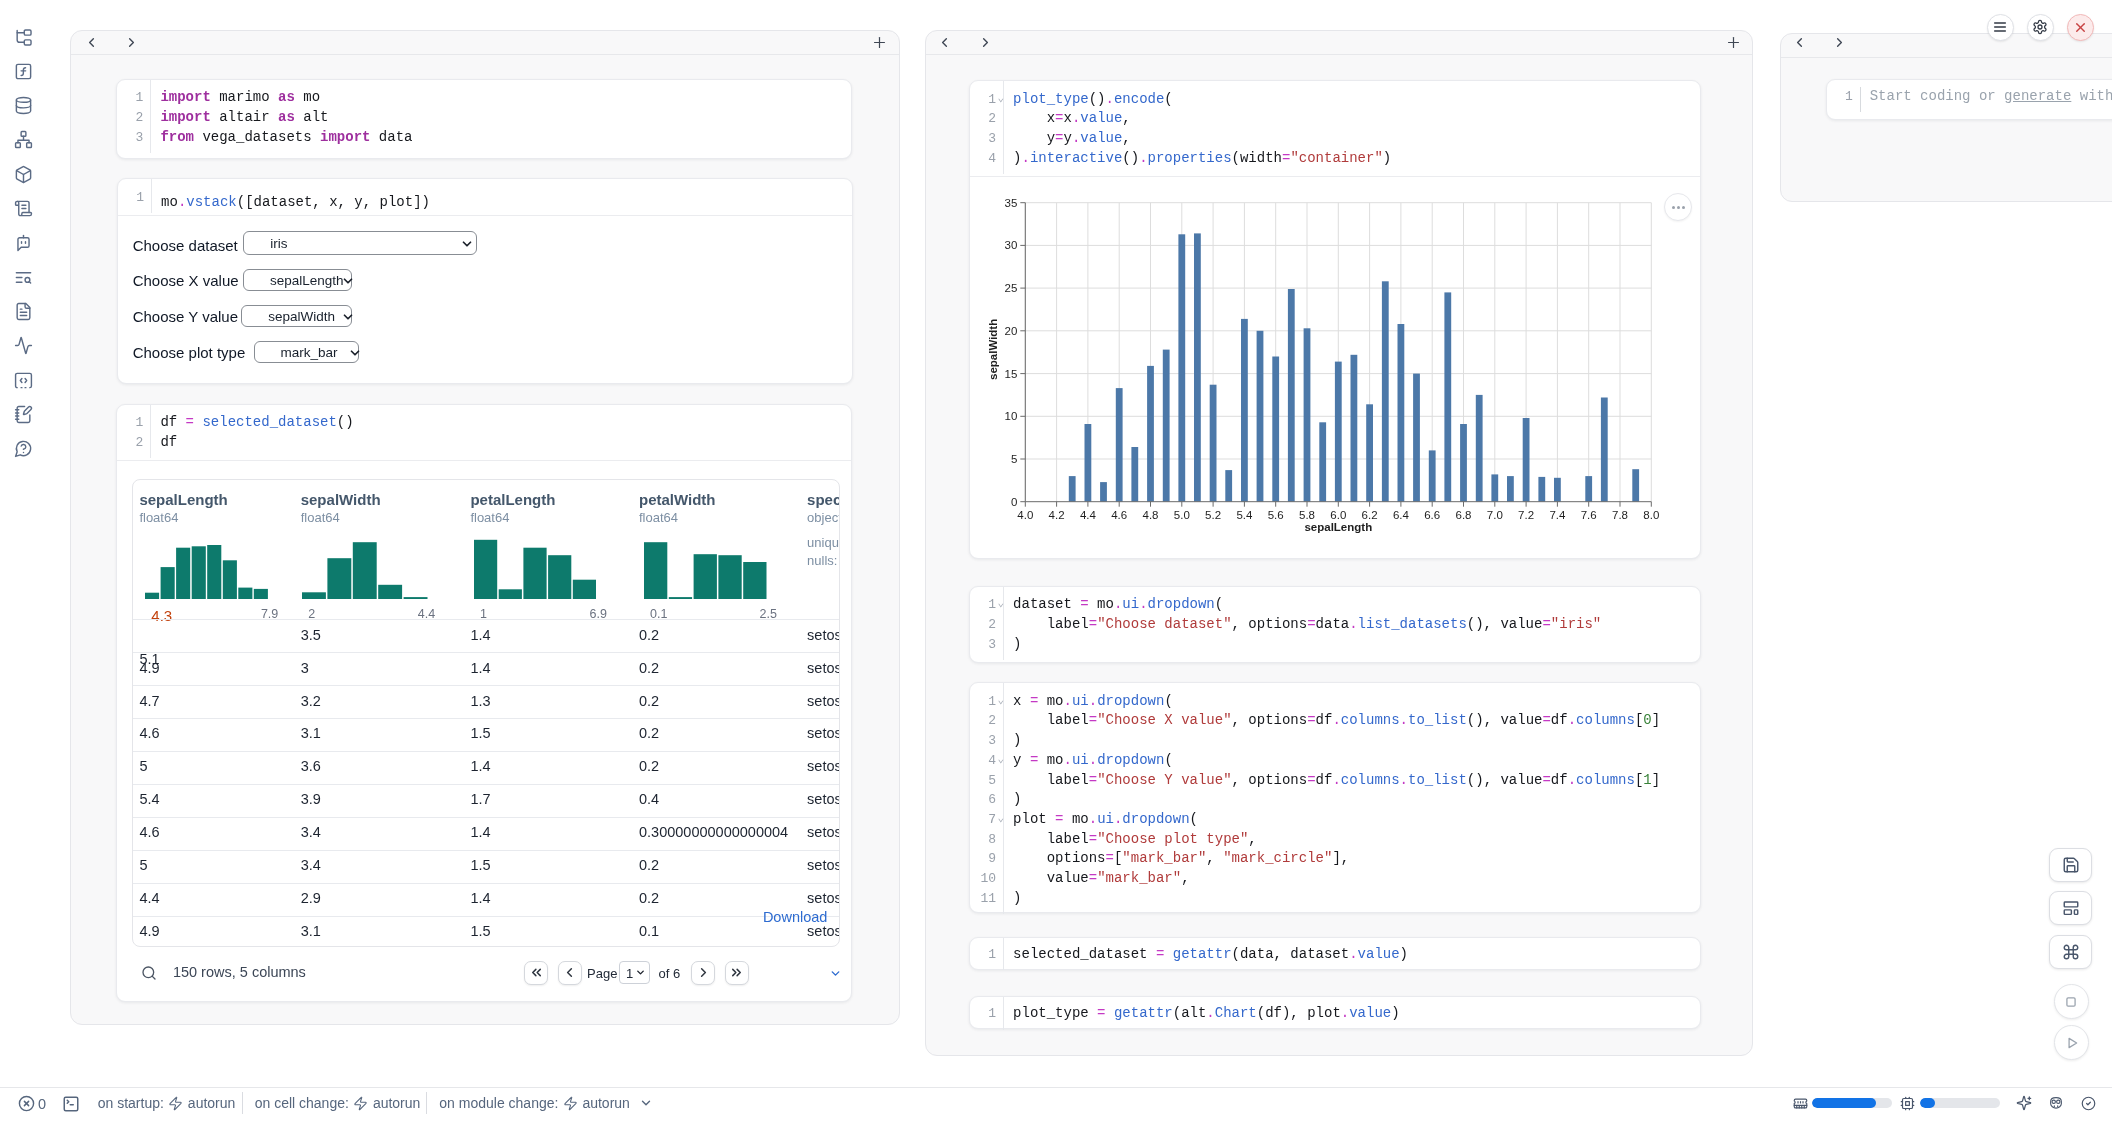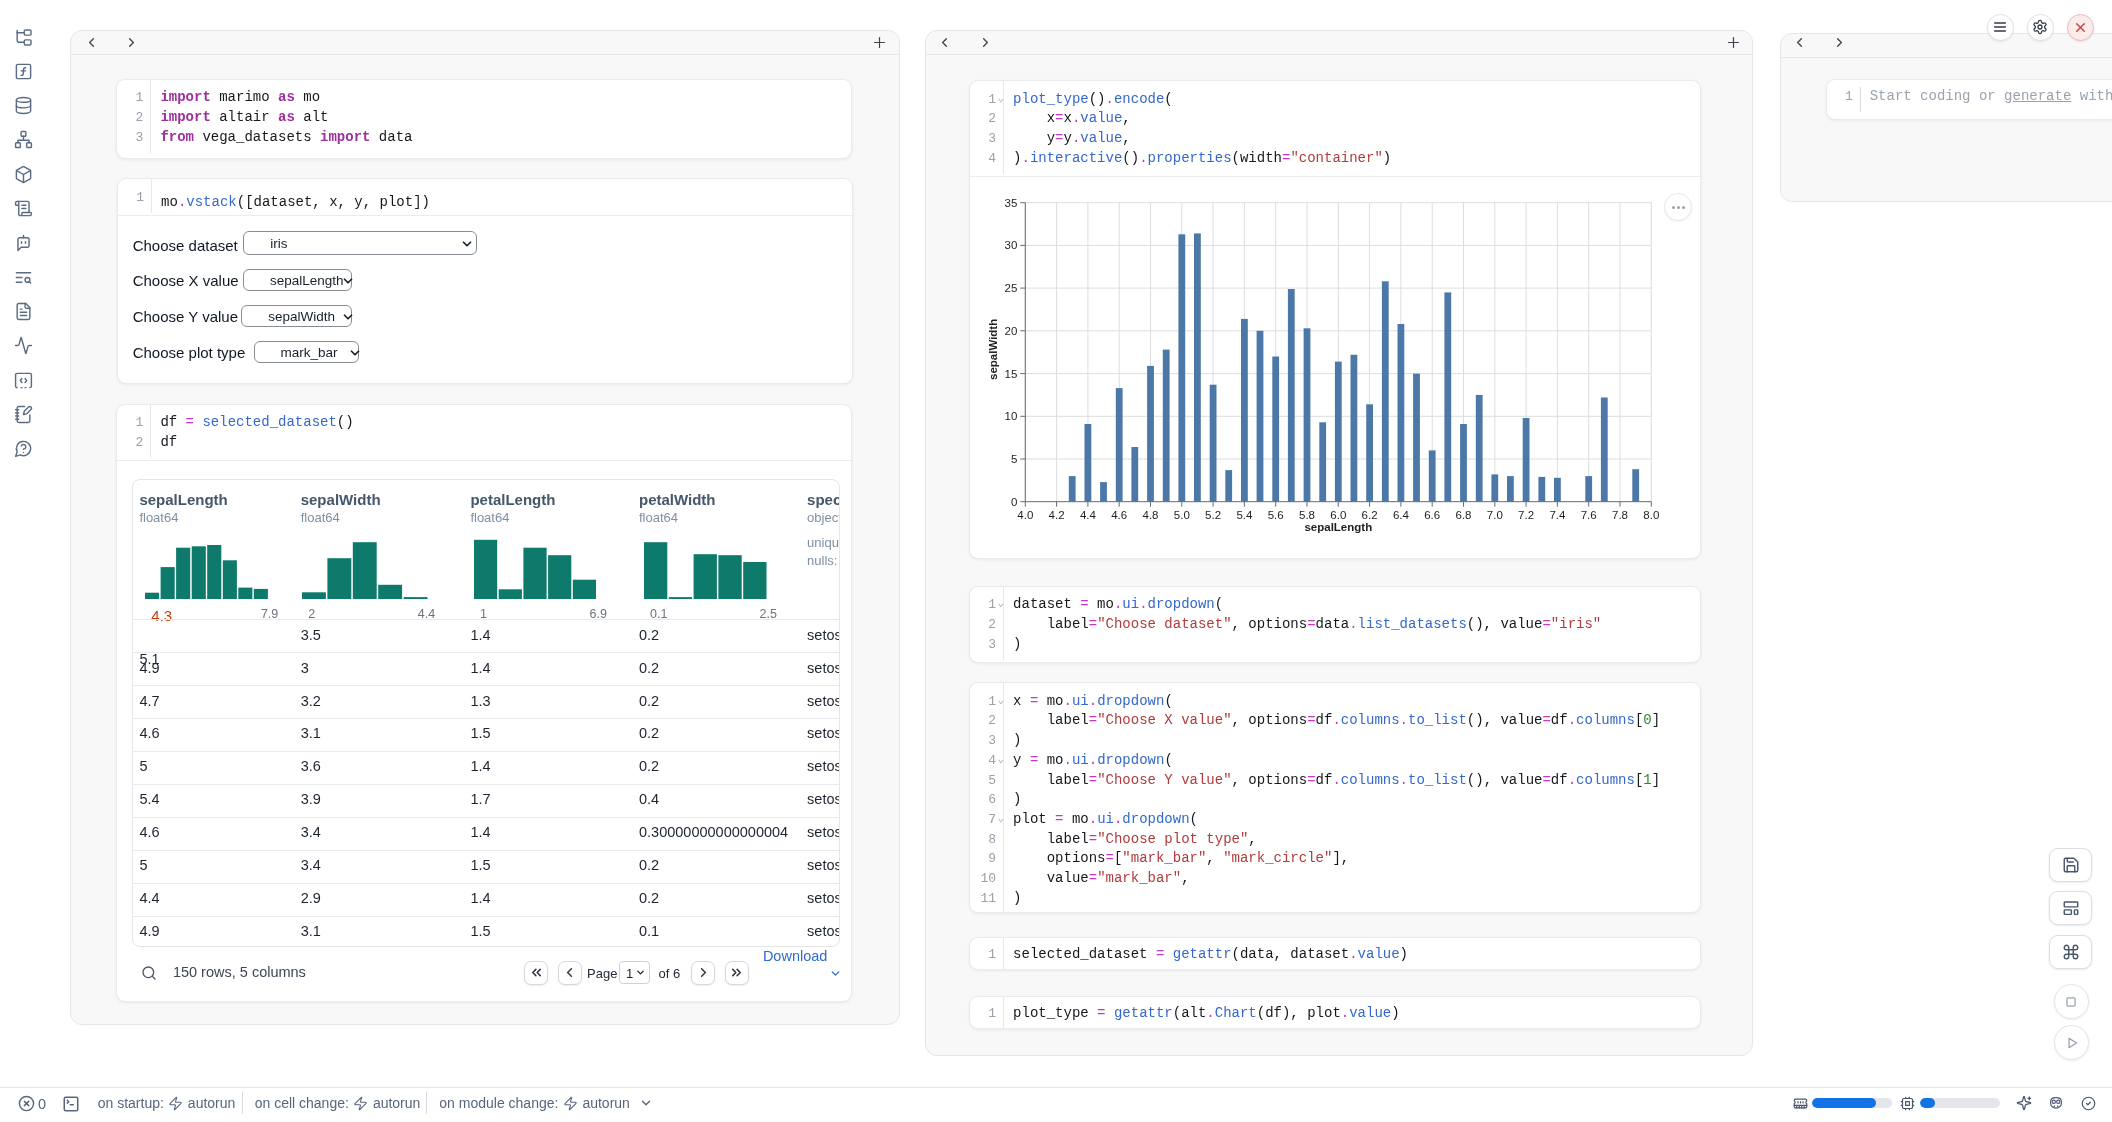--- a/index.html
+++ b/index.html
@@ -335,21 +335,21 @@
     <div class="abs" style="left:658.5px;top:965.6px;font-size:13px;color:#232b38;">of 6</div>
     <div class="pgbtn" style="left:691.3px;top:960.6px;"></div>
     <svg class="lucide abs" style="left:695.8px;top:965.1px;" width="15" height="15" viewBox="0 0 24 24" stroke="#2f3640" stroke-width="2.4">
       <path d="m9 18 6-6-6-6"></path>
     </svg>
     <div class="pgbtn" style="left:724.5px;top:960.6px;"></div>
     <svg class="lucide abs" style="left:729.0px;top:965.1px;" width="15" height="15" viewBox="0 0 24 24" stroke="#2f3640" stroke-width="2.4">
       <path d="m13 17 5-5-5-5"></path>
       <path d="m6 17 5-5-5-5"></path>
     </svg>
-    <div class="abs" style="left:762.9px;top:948px;font-size:14.5px;color:#2d6bd0;">Download</div>
+    <div class="abs" style="left:762.9px;top:909px;font-size:14.5px;color:#2d6bd0;">Download</div>
     <svg class="lucide abs" style="left:829px;top:966.6px;" width="13" height="13" viewBox="0 0 24 24" stroke="#2d6bd0" stroke-width="2.6">
       <path d="m6 9 6 6 6-6"></path>
     </svg>
     <div class="card" style="left:969.1px;top:80px;width:732px;height:478.7px;">
       <div class="gut" style="height:93.3px;"></div>
       <div class="nums" style="top:8.5px;">
         <div class="ln">1<span class="fold">⌄</span></div>
         <div class="ln">2</div>
         <div class="ln">3</div>
         <div class="ln">4</div>

